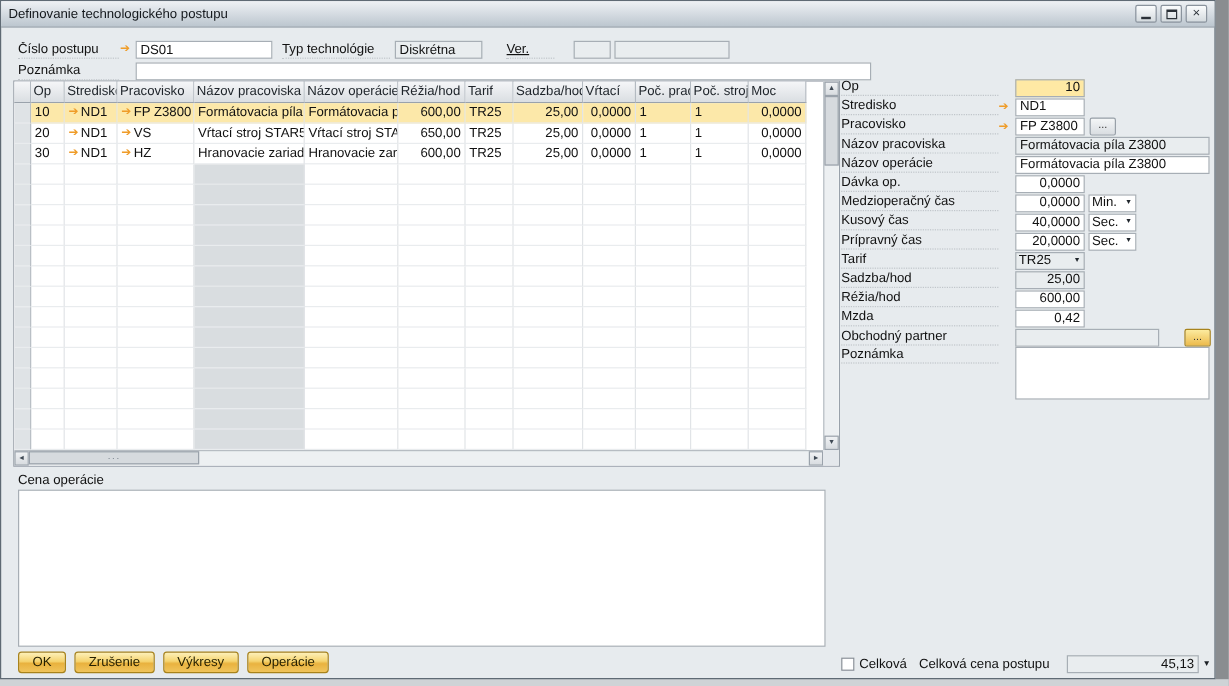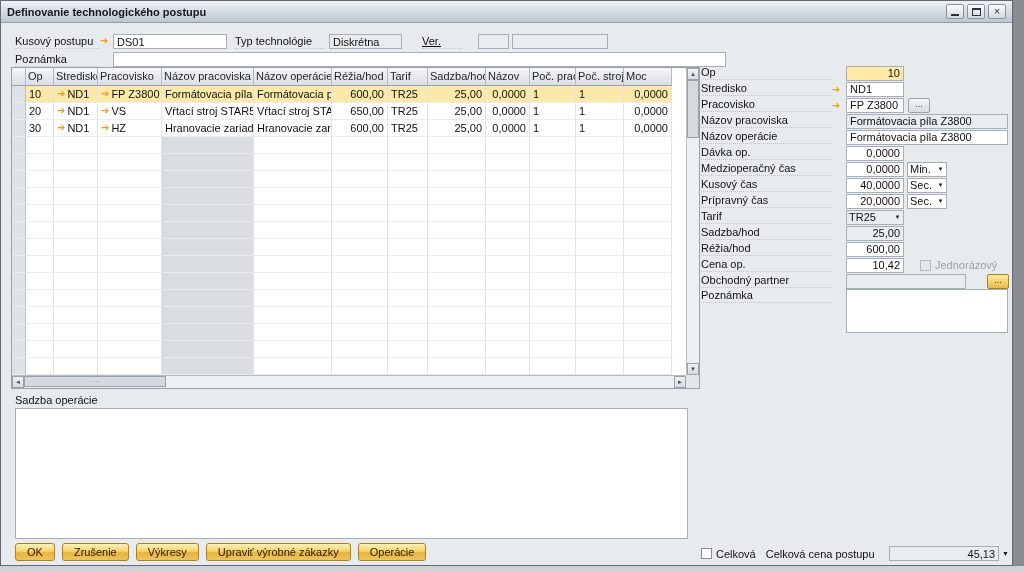--- a/index.html
+++ b/index.html
@@ -15,21 +15,21 @@
   #window {
     position:absolute; left:0; top:0; width:1013px; height:566px;
     background:#e7ebee; border:1px solid #5f6a74;
   }
   .titlebar {
     position:absolute; left:0; top:0; right:0; height:22px;
     background:linear-gradient(#eef1f4,#bcc6cf);
     border-bottom:1px solid #929da7;
     display:flex; align-items:center; padding:0 6px;
   }
-  .titlebar .title { flex:1; font-weight:bold; color:#14181c; }
+  .titlebar .title { flex:1; font-weight:normal; color:#14181c; }
   .wbtn {
     width:18px; height:15px; margin-left:3px; border:1px solid #8a939d;
     background:linear-gradient(#fbfcfd,#d4dade); border-radius:2px;
     display:flex; align-items:center; justify-content:center;
     font-size:11px; line-height:11px; color:#2b3138; cursor:default;
   }
   .ico-min { display:block; width:8px; height:2px; background:#2b3138; margin-top:7px; }
   .ico-max { display:block; width:9px; height:8px; border:1px solid #2b3138; border-top-width:2px; }
 
   
@@ -185,21 +185,21 @@
         <span class="ico-min"></span>
       </span>
     <span class="wbtn">
         <span class="ico-max"></span>
       </span>
     <span class="wbtn">
         <span>×</span>
       </span>
   </div>
 
-  <span class="lbl" id="lbl-cislo">Kusový postupu</span>
+  <span class="lbl" id="lbl-cislo">Číslo postupu</span>
   <span class="larr" id="arr-cislo">➔</span>
   <input class="fld" id="fld-cislo" value="DS01" style="">
   <span class="lbl" id="lbl-typ">Typ technológie</span>
   <input class="fld ro" id="fld-typ" value="Diskrétna" style="">
   <span class="lbl" id="lbl-ver">Ver.</span>
   <input class="fld ro" id="fld-ver1" value="" style="">
   <input class="fld ro" id="fld-ver2" value="" style="">
   <span class="lbl" id="lbl-pozn">Poznámka</span>
   <input class="fld" id="fld-pozn" value="" style="">
 
@@ -207,21 +207,21 @@
     <div class="ghead">
         <div class="th c0"></div>
         <div class="th c1">Op</div>
         <div class="th c2">Stredisko</div>
         <div class="th c3">Pracovisko</div>
         <div class="th c4">Názov pracoviska</div>
         <div class="th c5">Názov operácie</div>
         <div class="th c6">Réžia/hod</div>
         <div class="th c7">Tarif</div>
         <div class="th c8">Sadzba/hod</div>
-        <div class="th c9">Názov</div>
+        <div class="th c9">Vŕtací</div>
         <div class="th c10">Poč. prac.</div>
         <div class="th c11">Poč. stroj.</div>
         <div class="th c12">Moc</div>
       </div>
     <div class="gbody">
         <div class="tr sel">
           <div class="td c0"></div>
           <div class="td c1">
             <span>10</span>
           </div>
@@ -665,55 +665,52 @@
       <span class="arrspace"></span>
       <input class="fld num ro" value="25,00" style="">
     </div>
 
     <div class="prow">
       <span class="plabel">Réžia/hod</span>
       <span class="arrspace"></span>
       <input class="fld num" value="600,00" style="">
     </div>
 
-
-
-    <div class="prow">
-      <span class="plabel">Cena op.</span>
-      <span class="arrspace"></span>
-      <input class="fld num" value="10,42" style="">
-      <span class="cb dis cena-cb"></span>
-      <span class="cblabel dis">Jednorázový</span>
-    </div>
+    <div class="prow">
+      <span class="plabel">Mzda</span>
+      <span class="arrspace"></span>
+      <input class="fld num" value="0,42" style="">
+    </div>
+
+
 
     <div class="prow">
       <span class="plabel">Obchodný partner</span>
       <span class="arrspace"></span>
       <input class="fld w120 ro" value="" style="">
       <span class="browse gold">...</span>
     </div>
 
 
 
     <div class="prow tall">
       <span class="plabel">Poznámka</span>
       <span class="arrspace"></span>
       <textarea class="pnote" style=""></textarea>
     </div>
 
   </div>
 
-  <span id="lbl-popis">Sadzba operácie</span>
+  <span id="lbl-popis">Cena operácie</span>
   <textarea id="ta-popis" style=""></textarea>
 
   <div id="footer-left">
     <button class="goldbtn">OK</button>
     <button class="goldbtn">Zrušenie</button>
     <button class="goldbtn">Výkresy</button>
-    <button class="goldbtn">Upraviť výrobné zákazky</button>
     <button class="goldbtn">Operácie</button>
   </div>
 
   <div id="footer-right">
     <span class="cb"></span>
     <span class="cblabel">Celková</span>
     <span class="gap"></span>
     <span>Celková cena postupu</span>
     <input class="fld ro" id="total-field" value="45,13" style="">
     <span class="dd-arrow">▼</span>

